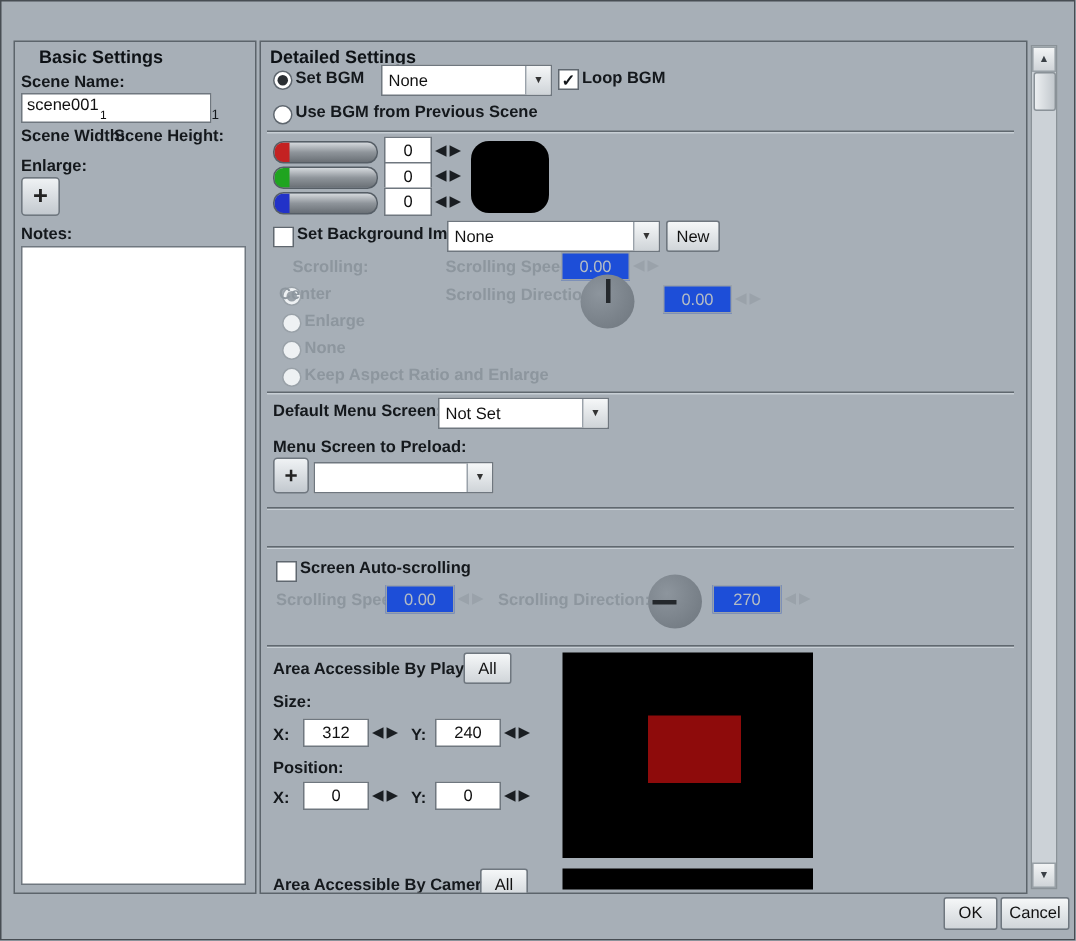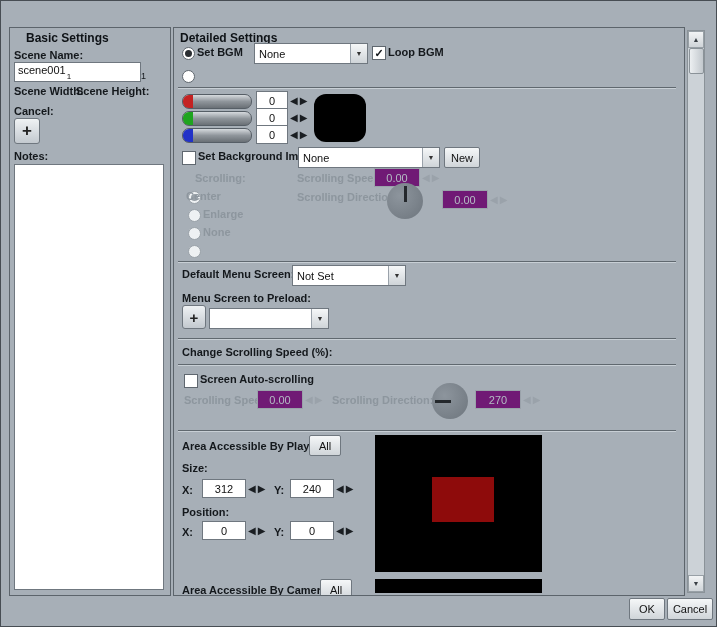--- a/index.html
+++ b/index.html
@@ -44,21 +44,21 @@
   .checkbox{position:absolute;width:12px;height:12px;background:#fff;border:1px solid #5f676f;
             display:flex;align-items:center;justify-content:center;font-size:11px;font-weight:bold;color:#13171b}
   .dropdown{position:absolute;height:19px;background:#fff;border:1px solid #6f777f;display:flex;align-items:center}
   .dd-text{flex:1;padding-left:4px;font-size:11px;color:#111;white-space:nowrap;overflow:hidden}
   .dd-btn{width:16px;height:100%;background:linear-gradient(#f5f7f8,#cfd4d8);border-left:1px solid #9aa2aa;
           display:flex;align-items:center;justify-content:center;font-size:7px;color:#333}
   .spinner{position:absolute;display:flex;align-items:center;height:17px}
   .spin-box{background:#fff;border:1px solid #6f777f;height:17px;display:flex;align-items:center;
             justify-content:center;font-size:11px;color:#111}
   .spin-arrow{font-size:10px;color:#1a1e22;margin-left:2px;line-height:1}
-  .spinner.dis .spin-box{background:#701a75;color:#b4bcc4;border-color:#9aa2aa}
+  .spinner.dis .spin-box{background:#1d4ed8;color:#b4bcc4;border-color:#9aa2aa}
   .spinner.dis .spin-arrow{color:#9aa2aa}
   .sep{position:absolute;left:4px;width:498px;height:0;border-top:1px solid #60686f;box-shadow:0 1px 0 #c8cfd5}
   .color-slider{position:absolute;width:68px;height:13px;border-radius:7px;border:1px solid #565e66;
                 background:linear-gradient(#d6dade,#8f959b 50%,#6a7076);overflow:hidden;display:flex}
   .cap{width:10px;height:100%}
   .swatch{position:absolute;background:#000;border-radius:12px}
   .dial{position:absolute;width:36px;height:36px;border-radius:50%;
         background:radial-gradient(circle at 35% 35%,#8d959d,#6d757d)}
   .needle{position:absolute;background:#24282c}
   .dial.vert .needle{left:17px;top:3px;width:3px;height:16px}
@@ -80,39 +80,40 @@
   <div class="panel lp">
     <div class="hdr" style="left:16px;top:3px">Basic Settings</div>
     <div class="lbl" style="left:4px;top:21px">Scene Name:</div>
     <div class="textinput" style="left:4px;top:34px;width:122px;height:17px">
       <span>scene001</span>
       <span class="sub">1</span>
     </div>
     <div class="tinytxt" style="left:131px;top:43px">1</div>
     <div class="lbl" style="left:4px;top:57px">Scene Width:</div>
     <div class="lbl" style="left:66px;top:57px">Scene Height:</div>
-    <div class="lbl" style="left:4px;top:77px">Cancel:</div>
+    <div class="lbl" style="left:4px;top:77px">Enlarge:</div>
     <div class="plusbtn" style="left:4px;top:90px">+</div>
     <div class="lbl" style="left:4px;top:122px">Notes:</div>
     <div class="notes" style="left:4px;top:136px;width:148px;height:424px"></div>
   </div>
 
   <div class="panel rp">
     <div class="hdr" style="left:6px;top:3px">Detailed Settings</div>
 
     <span class="radio sel" style="left:8px;top:19px"></span>
     <div class="lbl" style="left:23px;top:18px">Set BGM</div>
     <div class="dropdown" style="left:80px;top:15px;width:112px">
       <span class="dd-text">None</span>
       <span class="dd-btn">▼</span>
     </div>
     <span class="checkbox" style="left:198px;top:18px">✓</span>
     <div class="lbl" style="left:214px;top:18px">Loop BGM</div>
 
     <span class="radio" style="left:8px;top:42px"></span>
+    <div class="lbl" style="left:23px;top:41px">Use BGM from Previous Scene</div>
 
     <div class="sep" style="top:59px"></div>
 
     <div class="color-slider" style="left:8px;top:66px">
         <span class="cap" style="background:#c42222"></span>
       </div>
     <div class="spinner" style="left:82px;top:64px">
       <span class="spin-box" style="width:30px">0</span>
       <span class="spin-arrow">◀</span>
       <span class="spin-arrow">▶</span>
@@ -161,37 +162,37 @@
       <span class="spin-box" style="width:44px">0.00</span>
       <span class="spin-arrow">◀</span>
       <span class="spin-arrow">▶</span>
     </div>
 
     <span class="radio dis" style="left:14px;top:181px"></span>
     <div class="lbl dis" style="left:29px;top:180px">Enlarge</div>
     <span class="radio dis" style="left:14px;top:199px"></span>
     <div class="lbl dis" style="left:29px;top:198px">None</div>
     <span class="radio dis" style="left:14px;top:217px"></span>
+    <div class="lbl dis" style="left:29px;top:216px">Keep Aspect Ratio and Enlarge</div>
 
     <div class="sep" style="top:233px"></div>
 
     <div class="lbl" style="left:8px;top:240px">Default Menu Screen:</div>
     <div class="dropdown" style="left:118px;top:237px;width:112px">
       <span class="dd-text">Not Set</span>
       <span class="dd-btn">▼</span>
     </div>
     <div class="lbl" style="left:8px;top:264px">Menu Screen to Preload:</div>
     <div class="plusbtn small" style="left:8px;top:277px">+</div>
     <div class="dropdown" style="left:35px;top:280px;width:118px">
       <span class="dd-text"></span>
       <span class="dd-btn">▼</span>
     </div>
 
     <div class="sep" style="top:310px"></div>
-    <div class="lbl" style="left:8px;top:318px">Change Scrolling Speed (%):</div>
     <div class="sep" style="top:336px"></div>
 
     <span class="checkbox" style="left:10px;top:346px"></span>
     <div class="lbl" style="left:26px;top:345px">Screen Auto-scrolling</div>
     <div class="lbl dis" style="left:10px;top:366px">Scrolling Speed</div>
     <div class="spinner dis" style="left:83px;top:363px">
       <span class="spin-box" style="width:44px">0.00</span>
       <span class="spin-arrow">◀</span>
       <span class="spin-arrow">▶</span>
     </div>

